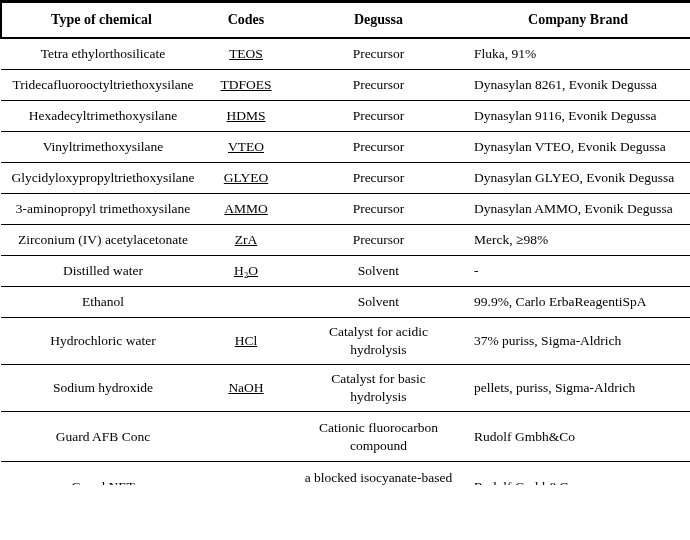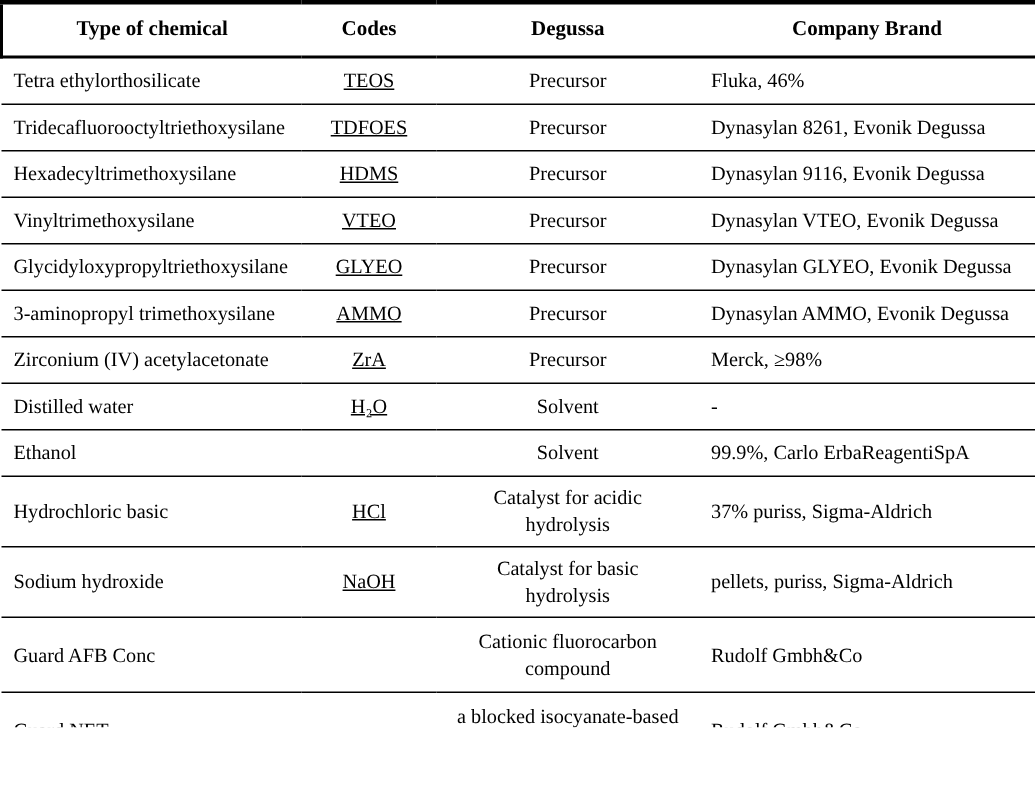--- a/index.html
+++ b/index.html
@@ -36,21 +36,21 @@
   }
   th:first-child { border-left: 2px solid #000000; }
   td {
     border-bottom: 1.5px solid #000000;
     padding: 2px 4px;
     vertical-align: middle;
     height: 26px;
   }
   tr.tall td { height: 42px; }
   tr.taller td { height: 45px; }
-  td.chem-name { text-align: left; padding-left: 8px; }
+  td.chem-name { text-align: center; padding-left: 8px; }
   td.code { text-align: center; text-decoration: underline; }
   td.func { text-align: center; white-space: pre-line; line-height: 1.3; }
   td.brand { text-align: left; padding-left: 8px; }
 </style>
 </head>
 <body>
 
 <div class="page">
   <table class="chem">
     <colgroup>
@@ -65,21 +65,21 @@
         <th>Codes</th>
         <th>Degussa</th>
         <th>Company Brand</th>
       </tr>
     </thead>
     <tbody>
       <tr>
         <td class="chem-name">Tetra ethylorthosilicate</td>
         <td class="code">TEOS</td>
         <td class="func">Precursor</td>
-        <td class="brand">Fluka, 46%</td>
+        <td class="brand">Fluka, 91%</td>
       </tr>
       <tr>
         <td class="chem-name">Tridecafluorooctyltriethoxysilane</td>
         <td class="code">TDFOES</td>
         <td class="func">Precursor</td>
         <td class="brand">Dynasylan 8261, Evonik Degussa</td>
       </tr>
       <tr>
         <td class="chem-name">Hexadecyltrimethoxysilane</td>
         <td class="code">HDMS</td>
@@ -116,21 +116,21 @@
         <td class="func">Solvent</td>
         <td class="brand">-</td>
       </tr>
       <tr>
         <td class="chem-name">Ethanol</td>
         <td class="code"></td>
         <td class="func">Solvent</td>
         <td class="brand">99.9%, Carlo ErbaReagentiSpA</td>
       </tr>
       <tr class="tall">
-        <td class="chem-name">Hydrochloric basic</td>
+        <td class="chem-name">Hydrochloric water</td>
         <td class="code">HCl</td>
         <td class="func">Catalyst for acidic
 hydrolysis</td>
         <td class="brand">37% puriss, Sigma-Aldrich</td>
       </tr>
       <tr class="tall">
         <td class="chem-name">Sodium hydroxide</td>
         <td class="code">NaOH</td>
         <td class="func">Catalyst for basic
 hydrolysis</td>

